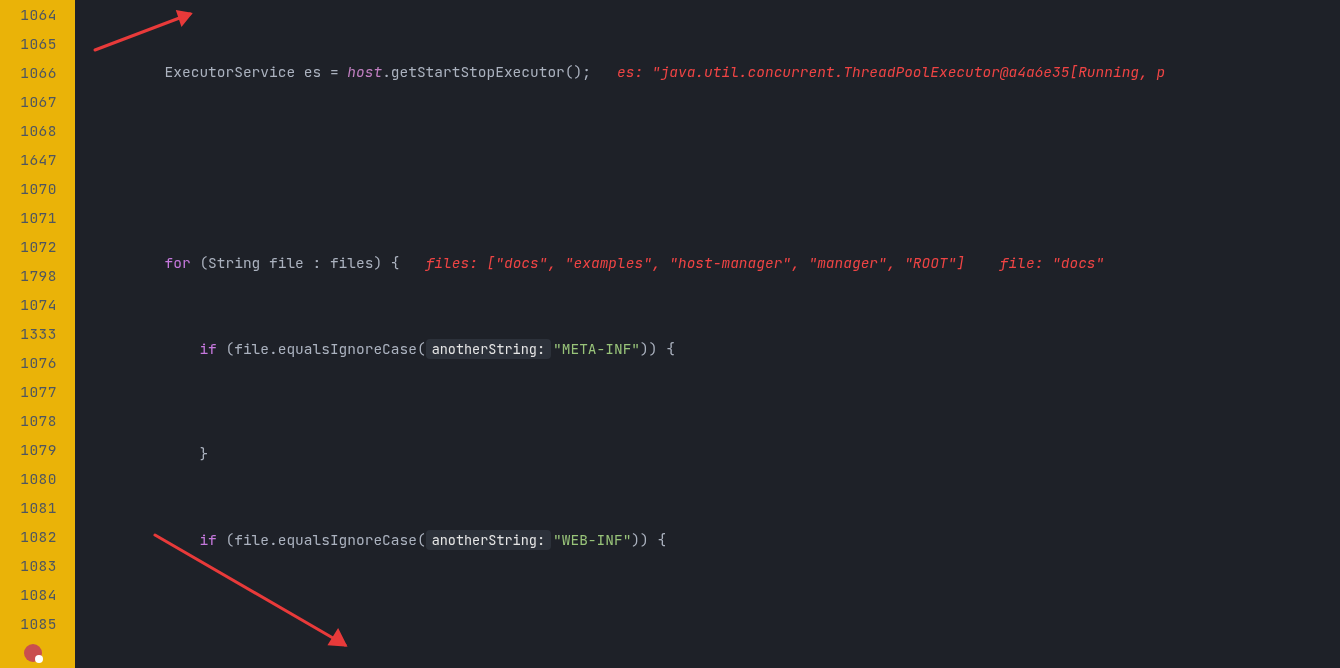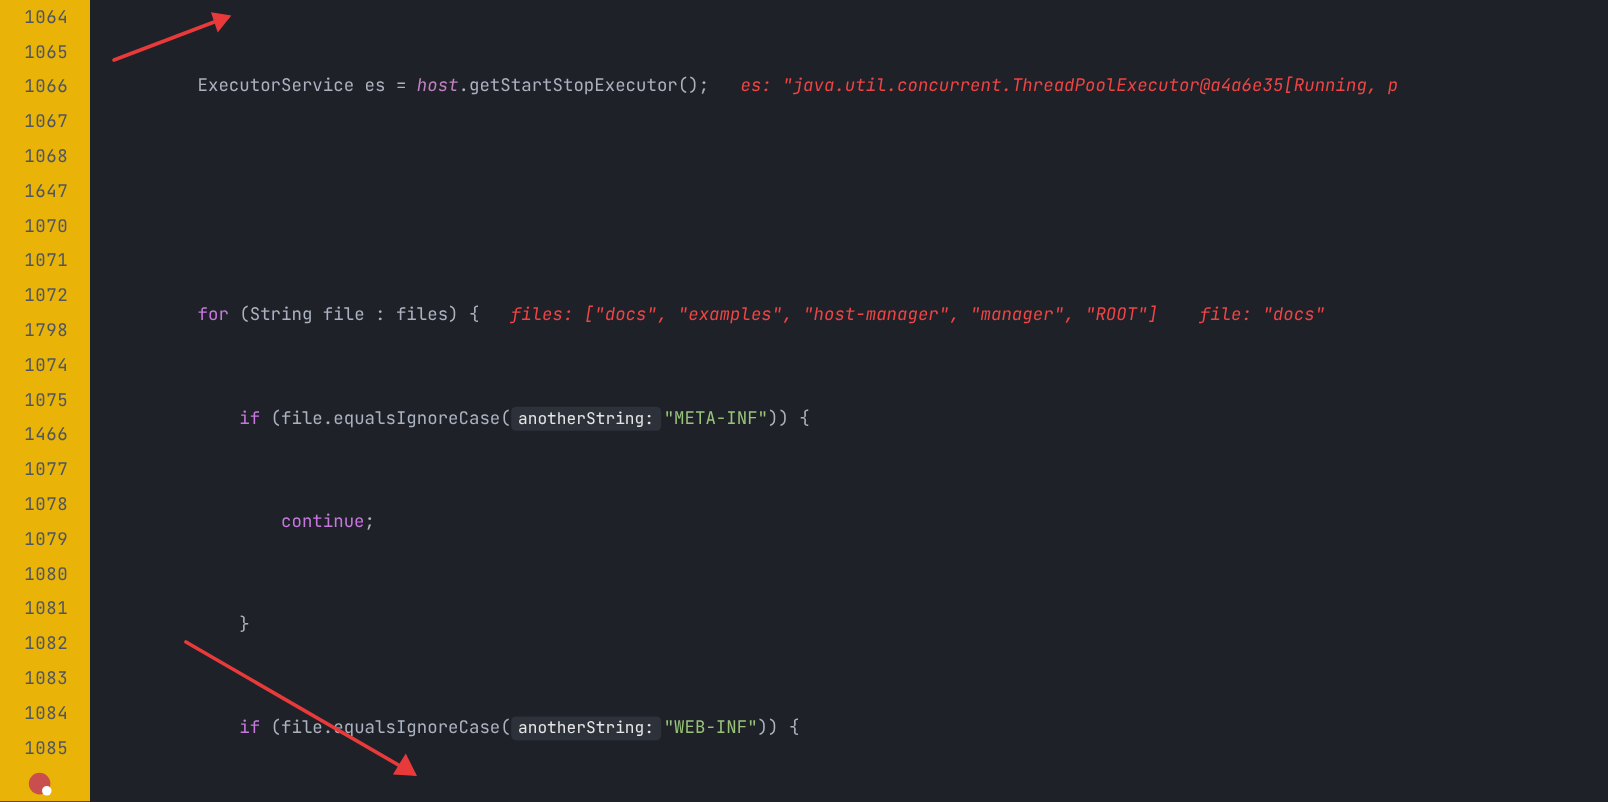--- a/index.html
+++ b/index.html
@@ -102,22 +102,22 @@
     <div class="num">1065</div>
     <div class="num">1066</div>
     <div class="num">1067</div>
     <div class="num">1068</div>
     <div class="num">1647</div>
     <div class="num">1070</div>
     <div class="num">1071</div>
     <div class="num">1072</div>
     <div class="num">1798</div>
     <div class="num">1074</div>
-    <div class="num">1075</div>
-    <div class="num">1466</div>
+    <div class="num">1333</div>
+    <div class="num">1076</div>
     <div class="num">1077</div>
     <div class="num">1078</div>
     <div class="num">1079</div>
     <div class="num">1080</div>
     <div class="num">1081</div>
     <div class="num">1082</div>
     <div class="num">1083</div>
     <div class="num">1084</div>
     <div class="num">1085</div>
   </div>
@@ -128,21 +128,20 @@
 
     <div class="line"><span class="ws">        </span><span>ExecutorService es = </span><span class="field">host</span><span>.getStartStopExecutor();</span><span class="hint">   es: "java.util.concurrent.ThreadPoolExecutor@a4a6e35[Running, p</span></div>
 
 
     <div class="line"></div>
 
     <div class="line"><span class="ws">        </span><span class="kw">for</span><span> (String file : files) {</span><span class="hint">   files: ["docs", "examples", "host-manager", "manager", "ROOT"]    file: "docs"</span></div>
 
     <div class="line"><span class="ws">            </span><span class="kw">if</span><span> (file.equalsIgnoreCase(</span><span class="param-hint">anotherString:</span><span class="str">"META-INF"</span><span>)) {</span></div>
 
-    <div class="line"><span class="ws">                </span><span class="kw">continue</span><span>;</span></div>
 
     <div class="line"><span class="ws">            </span><span>}</span></div>
 
     <div class="line"><span class="ws">            </span><span class="kw">if</span><span> (file.equalsIgnoreCase(</span><span class="param-hint">anotherString:</span><span class="str">"WEB-INF"</span><span>)) {</span></div>
 
     
 
     
 
     

